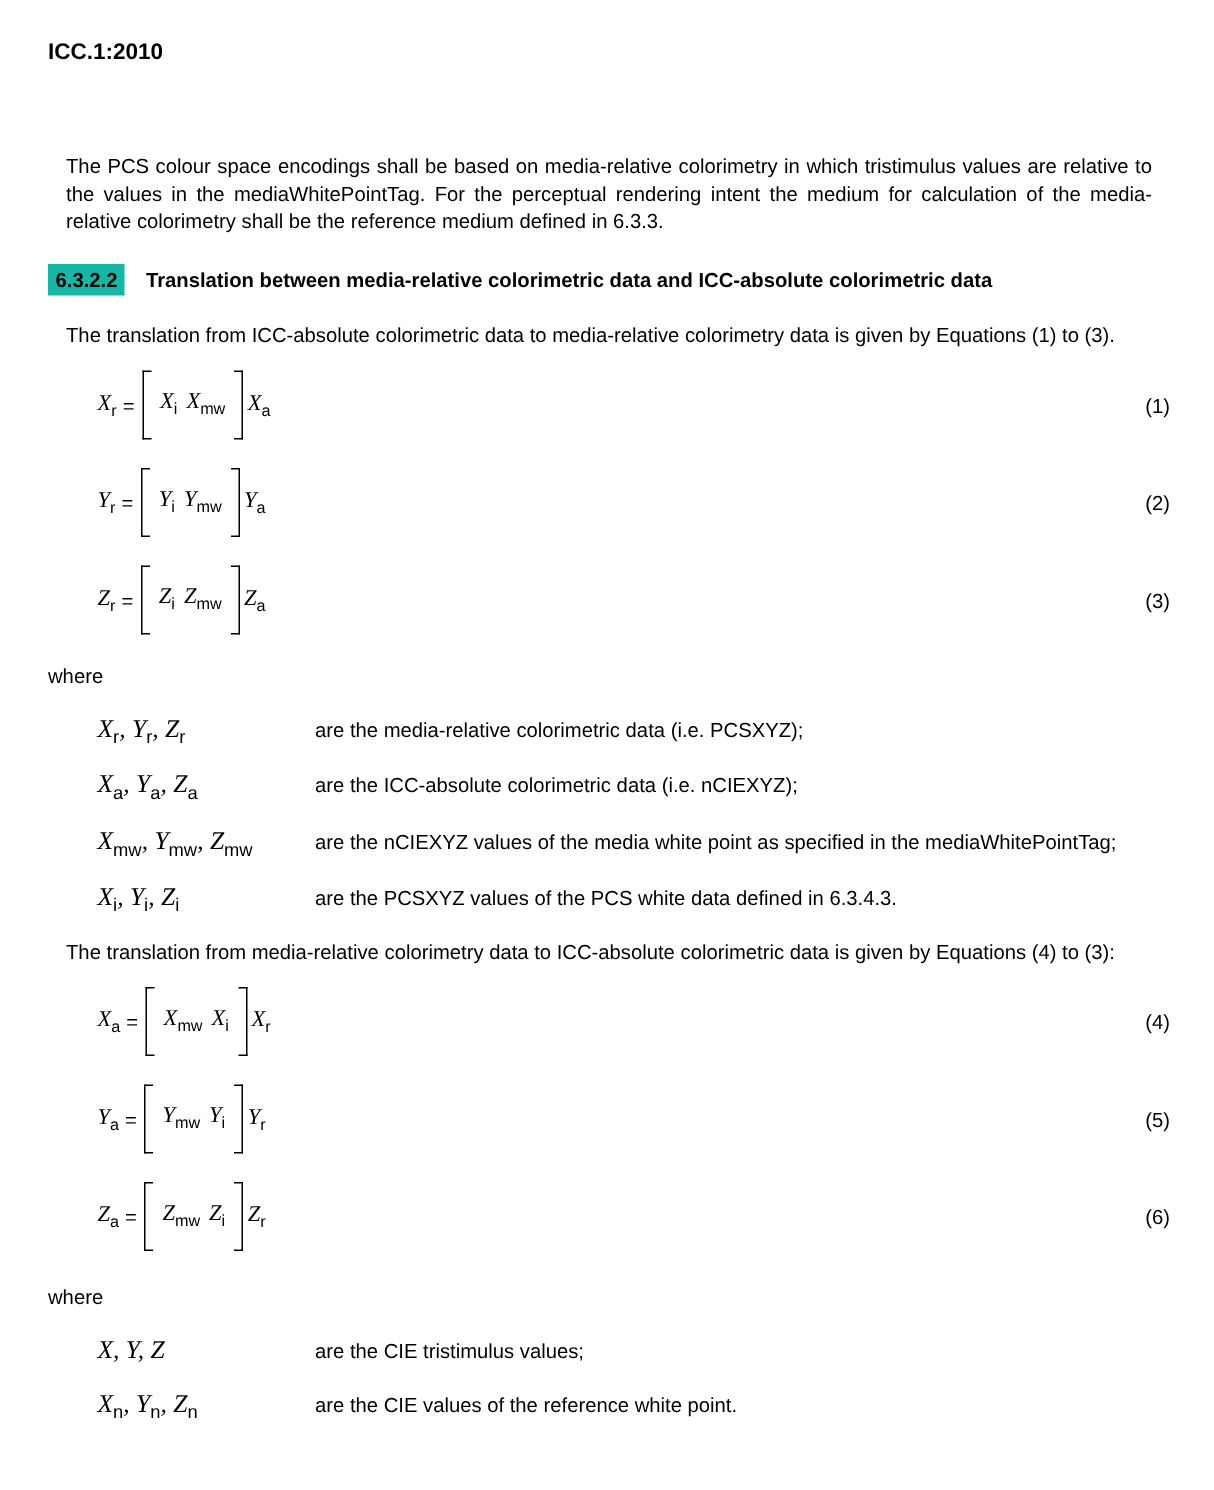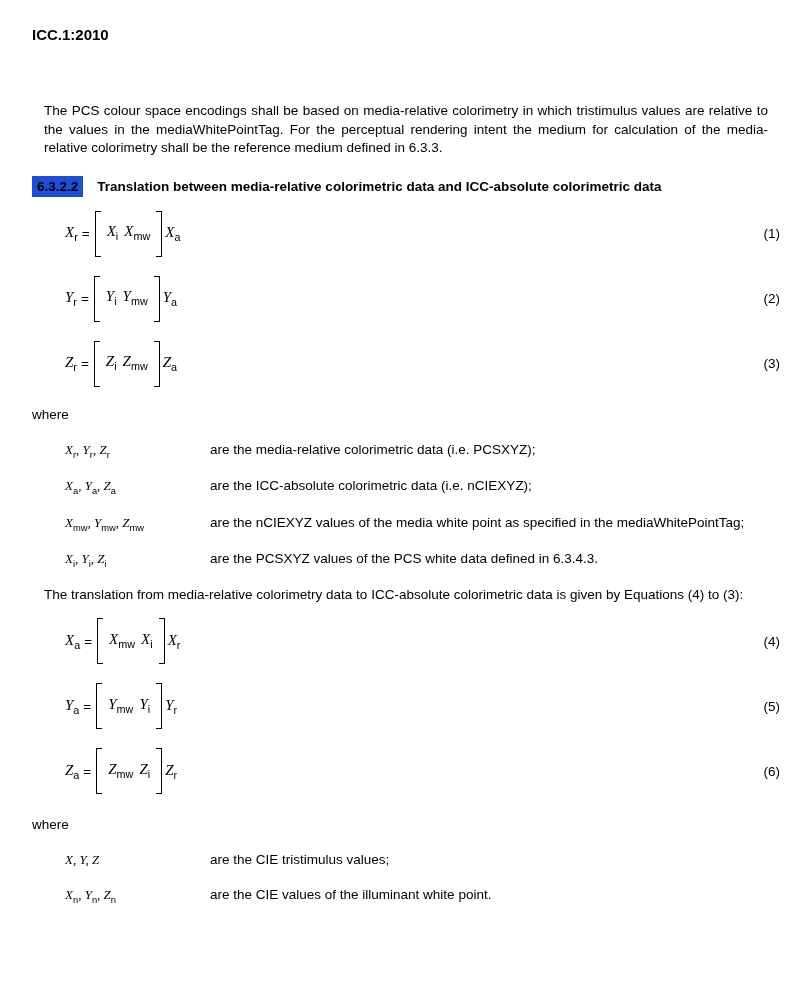--- a/index.html
+++ b/index.html
@@ -119,42 +119,43 @@
     display: flex;
     align-items: baseline;
     margin-left: 33px;
     line-height: 19px;
   }
   .def-list-1 .def-row { margin-bottom: 12px; }
   .def-list-2 .def-row { margin-bottom: 16px; }
   .def-term {
     width: 120px;
     flex: none;
-    font-size: 13px;
+    font-size: 17px;
   }
   .def-desc {
     flex: 1;
     text-align: justify;
     margin-left: 25px;
   }
 </style>
 </head>
 <body>
 
 <div class="page">
 
   <div class="doc-header">ICC.1:2010</div>
 
   <p class="para para-intro">The PCS colour space encodings shall be based on media-relative colorimetry in which tristimulus values are relative to the values in the mediaWhitePointTag. For the perceptual rendering intent the medium for calculation of the media-relative colorimetry shall be the reference medium defined in 6.3.3.</p>
 
   <div class="sec-heading">
-    <span class="sec-num" style="background-color: #1d4ed8;">6.3.2.2</span>
+    <span class="sec-num" style="background-color: #14b8a6;">6.3.2.2</span>
     <span class="sec-title">Translation between media-relative colorimetric data and ICC-absolute colorimetric data</span>
   </div>
 
+  <p class="para para-forward">The translation from ICC-absolute colorimetric data to media-relative colorimetry data is given by Equations (1) to (3).</p>
 
   <div class="eq-group" id="eq-group-1">
       <div class="eq-row">
         <span class="eq-body">
           <span class="sym eq-lhs">X<sub>r</sub></span>
           <span class="eq-equals">=</span>
           <span class="bracket bracket-l"></span>
           <span class="frac">
             <span class="sym frac-num">X<sub>i</sub></span>
             <span class="frac-bar"></span>
@@ -270,17 +271,17 @@
 
   <div class="where where-2">where</div>
 
   <div class="def-list def-list-2" id="def-list-2">
       <div class="def-row">
         <span class="def-term sym">X, Y, Z</span>
         <span class="def-desc">are the CIE tristimulus values;</span>
       </div>
       <div class="def-row">
         <span class="def-term sym">X<sub>n</sub>, Y<sub>n</sub>, Z<sub>n</sub></span>
-        <span class="def-desc">are the CIE values of the illuminant white point.</span>
+        <span class="def-desc">are the CIE values of the reference white point.</span>
       </div>
     </div>
 
 </div>
 
 </body></html>

